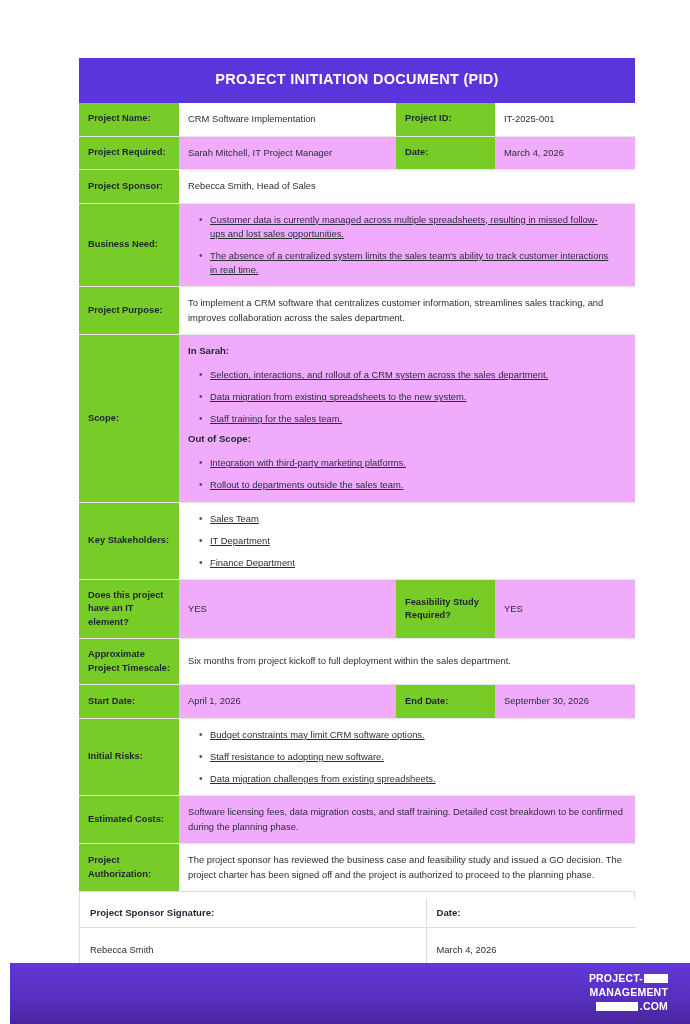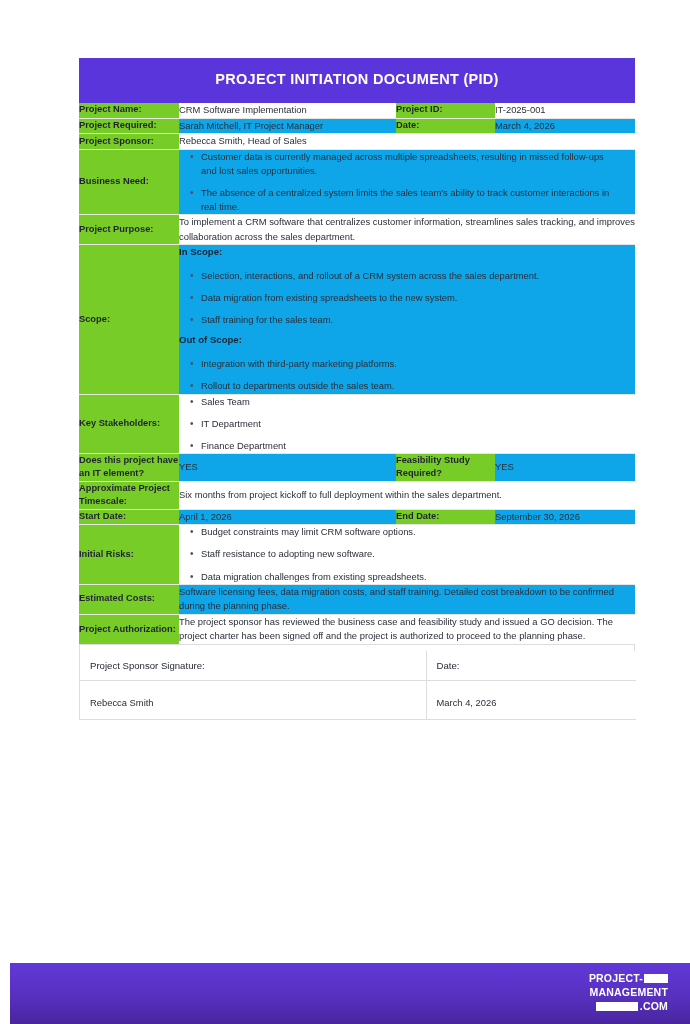--- a/index.html
+++ b/index.html
@@ -42,25 +42,25 @@
     line-height: 1.1;
   }
 
   
   .tbl {
     width: 100%;
     border-collapse: collapse;
     table-layout: fixed;
   }
   .tbl tr.rw-white > td { background: #ffffff; }
-  .tbl tr.rw-gray  > td { background: #0ea5e9; }
+  .tbl tr.rw-gray  > td { background: #f0abfc; }
 
   .tbl td {
     vertical-align: middle;
-    padding: 0;
+    padding: 9px;
     border: none;
   }
 
   
   .lbl {
     background: #78CC28 !important;
     color: #1F2430;
     font-weight: bold;
     font-size: 9.3px;
     line-height: 1.45;
@@ -89,20 +89,21 @@
   ul.blist {
     margin: 0;
     padding: 0 0 0 13px;
     list-style: none;
   }
   ul.blist li {
     position: relative;
     padding: 0 0 0 9px;
     margin: 0 16px 8px 0;
     line-height: 1.5;
+    text-decoration: underline;
   }
   ul.blist li:last-child { margin-bottom: 0; }
   ul.blist li::before {
     content: "•";
     position: absolute;
     left: -2px;
     top: -1px;
     color: #4A4F5C;
     font-size: 10px;
   }
@@ -122,21 +123,21 @@
     width: 100%;
     border-collapse: collapse;
     table-layout: fixed;
     margin-top: 6px;
   }
   .sig td {
     padding: 0;
     vertical-align: middle;
   }
   .sig .sig-head {
-    font-weight: normal;
+    font-weight: bold;
     font-size: 9.6px;
     color: #1F2430;
     padding: 9px 10px 9px 10px;
     border-bottom: 1px solid #DDDDDD;
     background: #ffffff;
   }
   .sig .sig-val {
     font-size: 9.4px;
     color: #2A2E38;
     padding: 16px 10px 11px 10px;
@@ -230,21 +231,21 @@
       </tr>
 
       <tr class="rw-white row-sep">
         <td class="lbl lbl-mid">Project Purpose:</td>
         <td class="val val-top" colspan="3">To implement a CRM software that centralizes customer information, streamlines sales tracking, and improves collaboration across the sales department.</td>
       </tr>
 
       <tr class="rw-gray row-sep">
         <td class="lbl lbl-mid">Scope:</td>
         <td class="val val-top scope-cell" colspan="3">
-          <div class="sub-head">In Scope:</div>
+          <div class="sub-head">In Sarah:</div>
           <ul class="blist">
             <li>Selection, interactions, and rollout of a CRM system across the sales department.</li>
             <li>Data migration from existing spreadsheets to the new system.</li>
             <li>Staff training for the sales team.</li>
           </ul>
           <div class="sub-head second">Out of Scope:</div>
           <ul class="blist">
             <li>Integration with third-party marketing platforms.</li>
             <li>Rollout to departments outside the sales team.</li>
           </ul>

